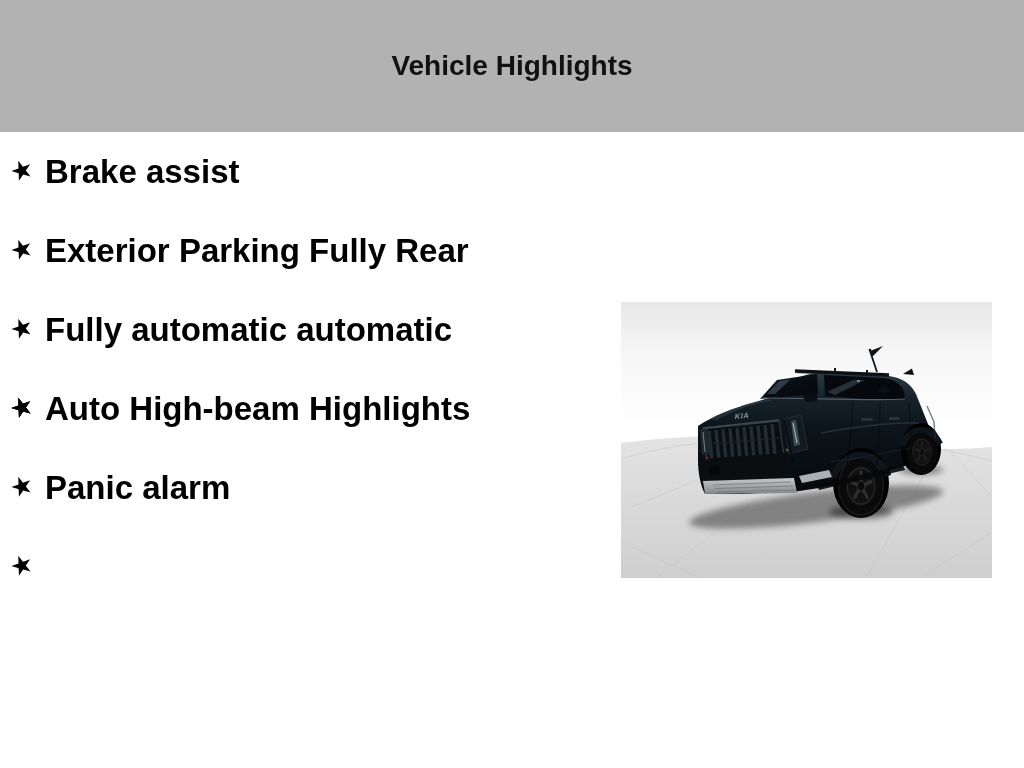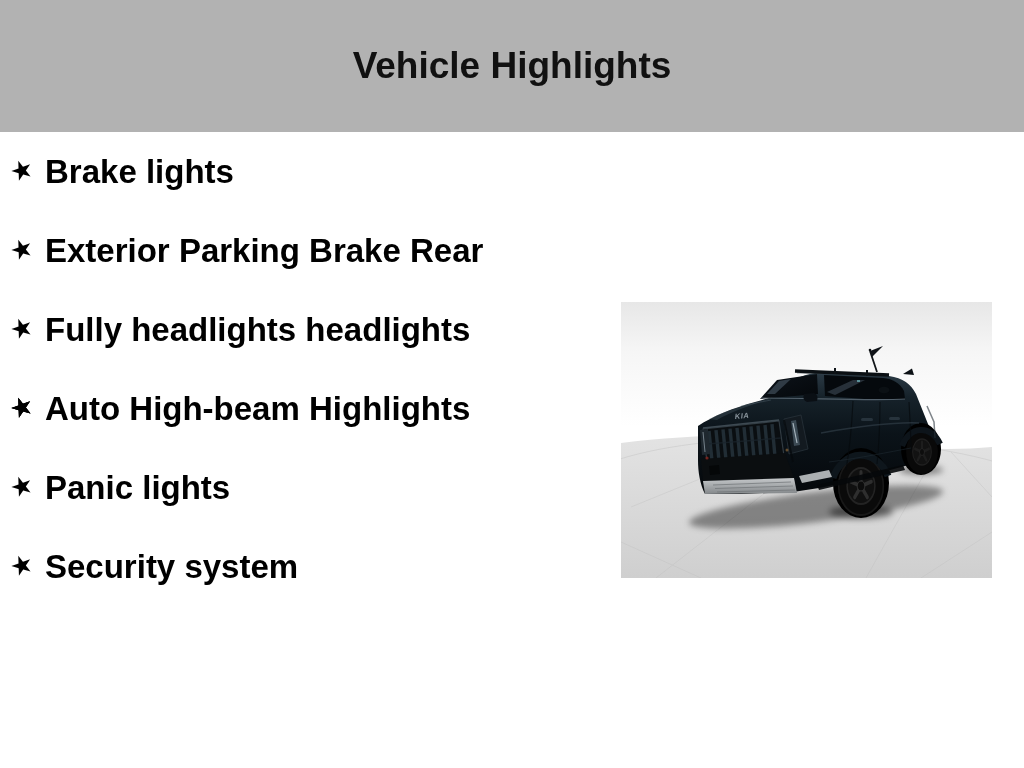--- a/index.html
+++ b/index.html
@@ -11,21 +11,21 @@
     font-family:"Liberation Sans", sans-serif;
   }
   
   .hdr{
     position:absolute;left:0;top:0;width:1024px;height:132px;
     background:#b2b2b2;
     display:flex;align-items:center;justify-content:center;
   }
   .hdr h1{
     margin:0;
-    font-size:37px;font-weight:700;color:#111111;
+    font-size:28px;font-weight:700;color:#111111;
     letter-spacing:0;
   }
   
   .hl-list{
     position:absolute;left:0;top:155px;
     margin:0;padding:0;list-style:none;
   }
   .hl-item{
     position:relative;
     padding-left:45px;
@@ -51,47 +51,46 @@
 
 <div class="stage">
 
   <div class="hdr">
     <h1>Vehicle Highlights</h1>
   </div>
 
   <ul class="hl-list">
     <li class="hl-item">
       <span class="star">★</span>
-      <span>Brake lights</span>
-    </li>
-    <li class="hl-item">
-      <span class="star">★</span>
-      <span>Exterior Parking Brake Rear</span>
-    </li>
-    <li class="hl-item">
-      <span class="star">★</span>
-      <span>Fully headlights headlights</span>
+      <span>Brake assist</span>
+    </li>
+    <li class="hl-item">
+      <span class="star">★</span>
+      <span>Exterior Parking Fully Rear</span>
+    </li>
+    <li class="hl-item">
+      <span class="star">★</span>
+      <span>Fully automatic automatic</span>
     </li>
     <li class="hl-item">
       <span class="star">★</span>
     </li>
     <li class="hl-item">
       <span class="star">★</span>
     </li>
     <li class="hl-item">
       <span class="star">★</span>
       <span>Auto High-beam Highlights</span>
     </li>
     <li class="hl-item">
       <span class="star">★</span>
-      <span>Panic lights</span>
-    </li>
-    <li class="hl-item">
-      <span class="star">★</span>
-      <span>Security system</span>
+      <span>Panic alarm</span>
+    </li>
+    <li class="hl-item">
+      <span class="star">★</span>
     </li>
   </ul>
 
   <div class="photo">
     <svg viewBox="0 0 371 276" xmlns="http://www.w3.org/2000/svg">
       <defs>
         <linearGradient id="bgGrad" x1="0" y1="0" x2="0" y2="1">
           <stop offset="0" stop-color="#e7e7e7"></stop>
           <stop offset="0.18" stop-color="#f6f6f6"></stop>
           <stop offset="0.45" stop-color="#ffffff"></stop>

